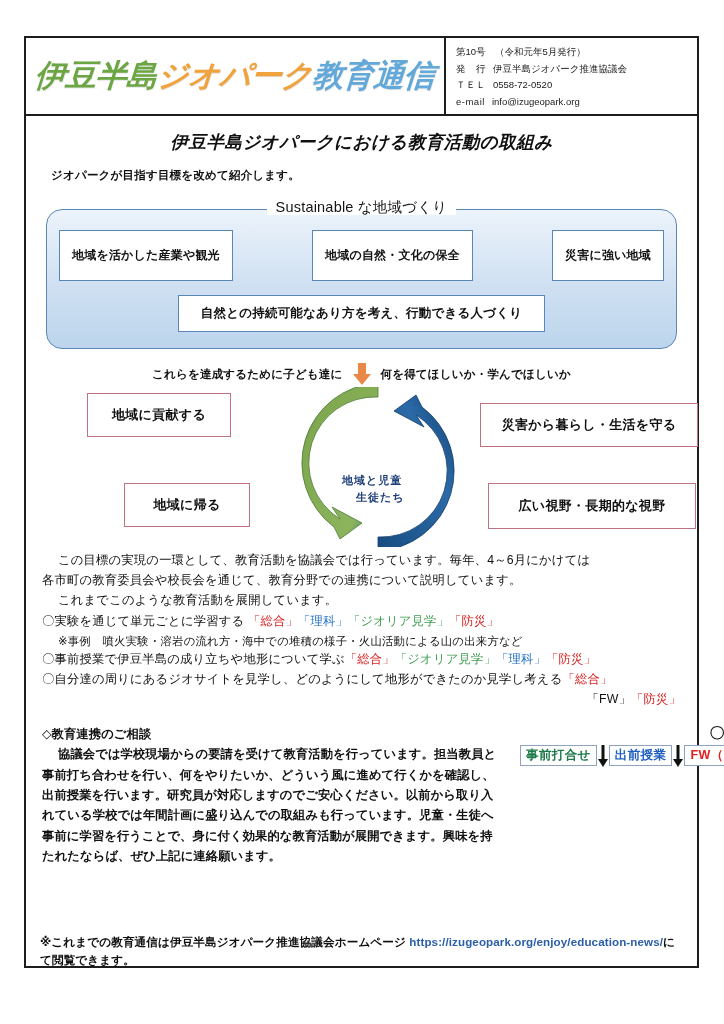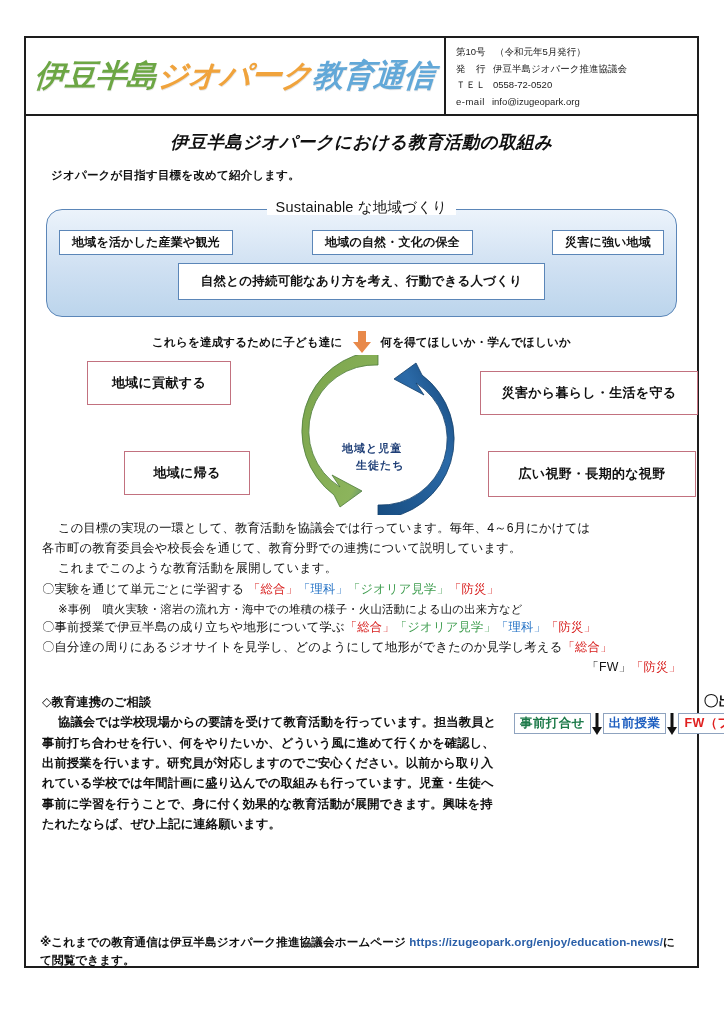--- a/index.html
+++ b/index.html
@@ -130,29 +130,29 @@
     justify-content: space-between;
     align-items: stretch;
   }
   .sus-card {
     background: #ffffff;
     border: 1.2px solid #5b86b8;
     font-size: 12px;
     font-weight: bold;
     color: #121212;
     text-align: center;
-    padding: 3px 12px;
+    padding: 16px 12px;
     box-sizing: border-box;
     letter-spacing: 0.2px;
     white-space: nowrap;
   }
   .sus-row2 {
     display: flex;
     justify-content: center;
-    margin-top: 8px;
+    margin-top: 14px;
   }
   .sus-card-wide {
     background: #ffffff;
     border: 1.2px solid #5b86b8;
     font-size: 12.5px;
     font-weight: bold;
     color: #121212;
     text-align: center;
     padding: 9px 22px;
     box-sizing: border-box;
@@ -241,21 +241,21 @@
   .note-line { text-indent: 16px; font-size: 11.4px; }
   .kw-red   { color: #d8201f; }
   .kw-blue  { color: #1f6fc4; }
   .kw-green { color: #3f9d4f; }
   .kw-q     { color: #111; }
 
   
   .lower {
     display: flex;
     margin: 14px 2px 0 2px;
-    gap: 12px;
+    gap: 18px;
   }
   .lower-left {
     flex: 0 0 458px;
     font-size: 12.3px;
     font-weight: bold;
     line-height: 1.66;
     letter-spacing: 0.1px;
   }
   .lower-left .lead { margin: 0; }
   .lower-left .body-p {

